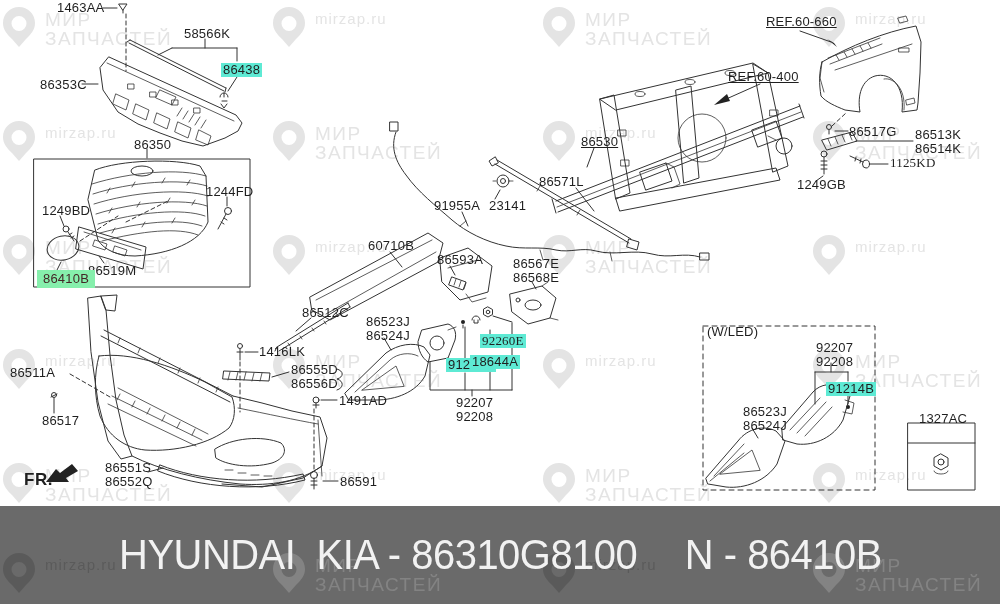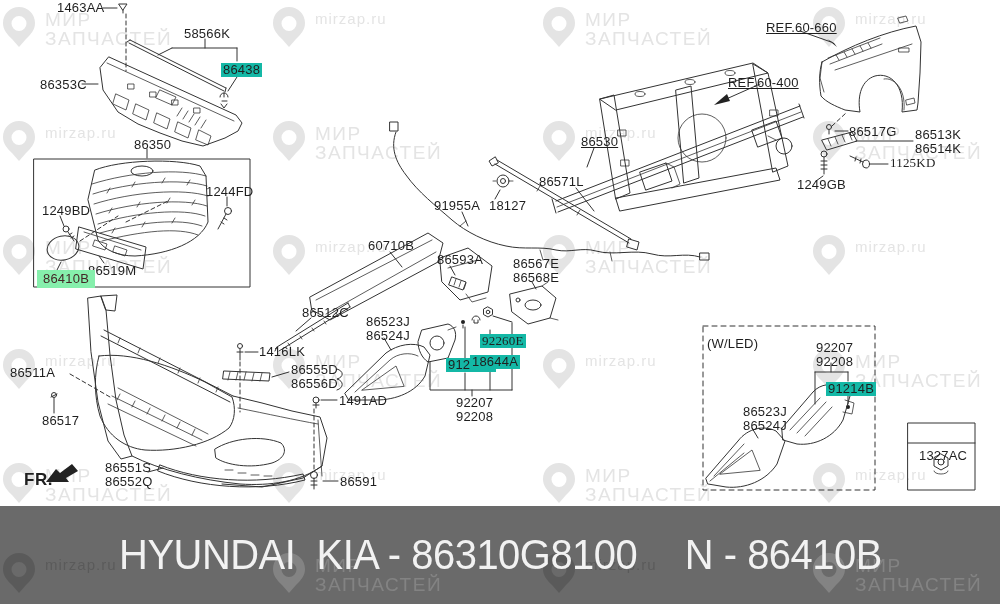--- a/index.html
+++ b/index.html
@@ -18,23 +18,23 @@
   
   #art{position:absolute;left:0;top:0;z-index:1;}
   .ln, .art{stroke:#333;fill:none;stroke-width:1;stroke-linecap:round;stroke-linejoin:round;}
   .fillk{fill:#222;stroke:none;}
   .dash{stroke-dasharray:4 3;}
   .boxdash{stroke-dasharray:5 4;}
   .thin{stroke-width:0.8;}
   
   #labels{position:absolute;left:0;top:0;width:1000px;height:506px;z-index:2;}
   .lbl{position:absolute;font-size:13px;line-height:14px;color:#1f1f1f;white-space:nowrap;letter-spacing:0.2px;}
-  .lbl.ref{text-decoration:underline;margin-top:6px;}
+  .lbl.ref{text-decoration:underline;}
   .lbl.fr{font-weight:bold;font-size:17px;letter-spacing:0.5px;}
-  .lbl.bgw{background:#14b8a6;padding:0 2px;}
+  .lbl.bgw{background:#5eead4;padding:0 2px;}
   .lbl.hl{padding:2px 6px;color:#432626;}
   
   #banner{position:absolute;left:0;top:506px;width:1000px;height:98px;z-index:3;
           display:flex;align-items:center;justify-content:center;overflow:hidden;}
   #banner .caption{position:relative;z-index:2;white-space:pre;font-size:42px;font-weight:normal;
           letter-spacing:-0.5px;transform:scaleX(0.95);}
   .cap-gap{display:inline-block;width:50px;}
   #banner .wm-tile{z-index:1;}
 </style>
 </head>
@@ -526,21 +526,21 @@
       <div class="lbl" style="left: 437px; top: 253px;">
         <div>86593A</div>
       </div>
       <div class="lbl" style="left: 368px; top: 239px;">
         <div>60710B</div>
       </div>
       <div class="lbl" style="left: 434px; top: 199px;">
         <div>91955A</div>
       </div>
       <div class="lbl" style="left: 489px; top: 199px;">
-        <div>18127</div>
+        <div>23141</div>
       </div>
       <div class="lbl" style="left: 539px; top: 175px;">
         <div>86571L</div>
       </div>
       <div class="lbl" style="left: 581px; top: 135px; text-decoration: underline;">
         <div>86530</div>
       </div>
       <div class="lbl" style="left: 513px; top: 257px;">
         <div>86567E</div>
         <div>86568E</div>
@@ -557,35 +557,35 @@
       <div class="lbl" style="left: 915px; top: 128px;">
         <div>86513K</div>
         <div>86514K</div>
       </div>
       <div class="lbl" style="left: 890px; top: 156px; font-family: Liberation Serif, serif;">
         <div>1125KD</div>
       </div>
       <div class="lbl" style="left: 797px; top: 178px;">
         <div>1249GB</div>
       </div>
-      <div class="lbl" style="left: 707px; top: 337px;">
+      <div class="lbl" style="left: 707px; top: 325px;">
         <div>(W/LED)</div>
       </div>
       <div class="lbl" style="left: 816px; top: 341px;">
         <div>92207</div>
         <div>92208</div>
       </div>
       <div class="lbl bgw" style="left: 826px; top: 382px;">
         <div>91214B</div>
       </div>
       <div class="lbl" style="left: 743px; top: 405px;">
         <div>86523J</div>
         <div>86524J</div>
       </div>
-      <div class="lbl" style="left: 919px; top: 449px;">
+      <div class="lbl" style="left: 919px; top: 412px;">
         <div>1327AC</div>
       </div>
     </div>
 
   <div id="banner" style="background: rgb(106, 106, 106);">
     <div class="caption" style="color: rgb(242, 242, 242);"><span>HYUNDAI  KIA - 86310G8100</span><span class="cap-gap"></span><span>N - 86410B</span></div>
   <div class="wm-tile wm-site od-site" style="left: 2px; top: 46px;">
         <svg class="wm-pin" width="34" height="42" viewBox="0 0 34 42">
           <path fill-rule="evenodd" d="M17 1C8 1 1 8 1 17c0 7 4 11 9 16l7 8 7-8c5-5 9-9 9-16C33 8 26 1 17 1zm0 9a7.5 7.5 0 110 15 7.5 7.5 0 010-15z"></path>
         </svg>

